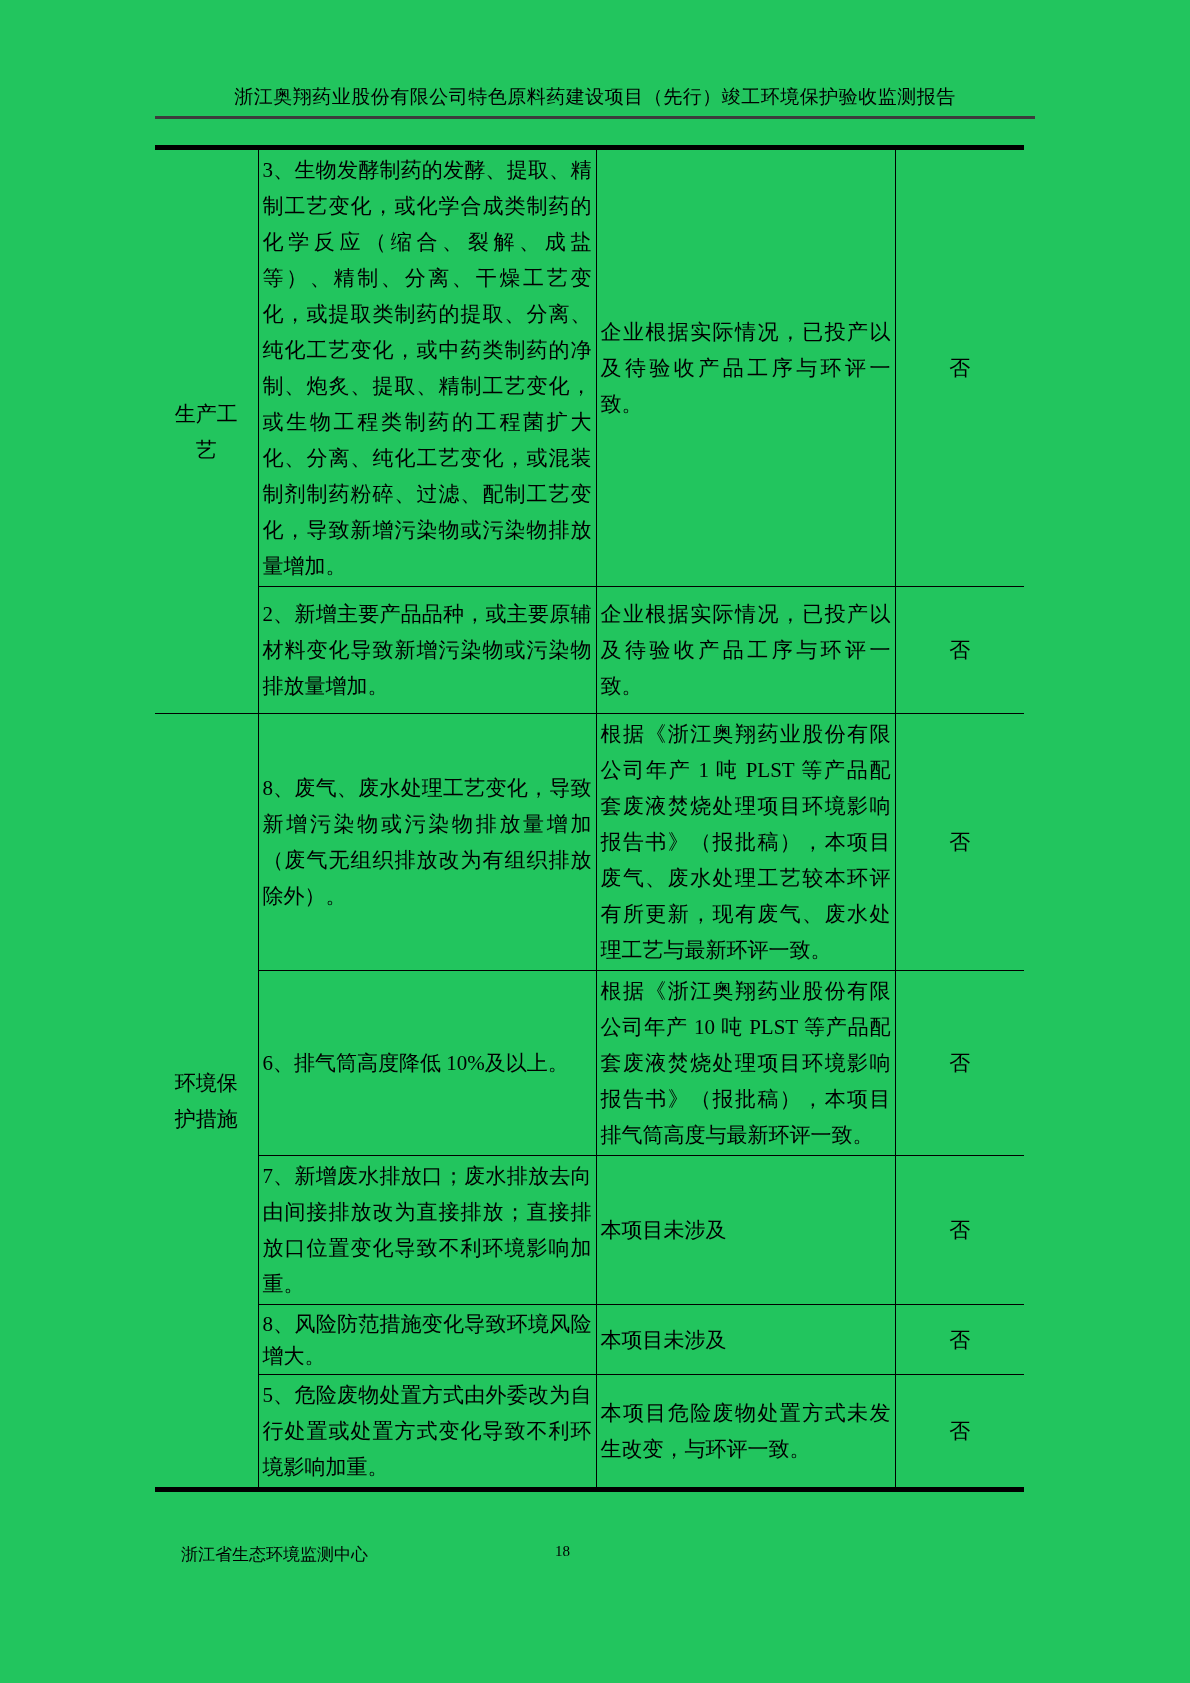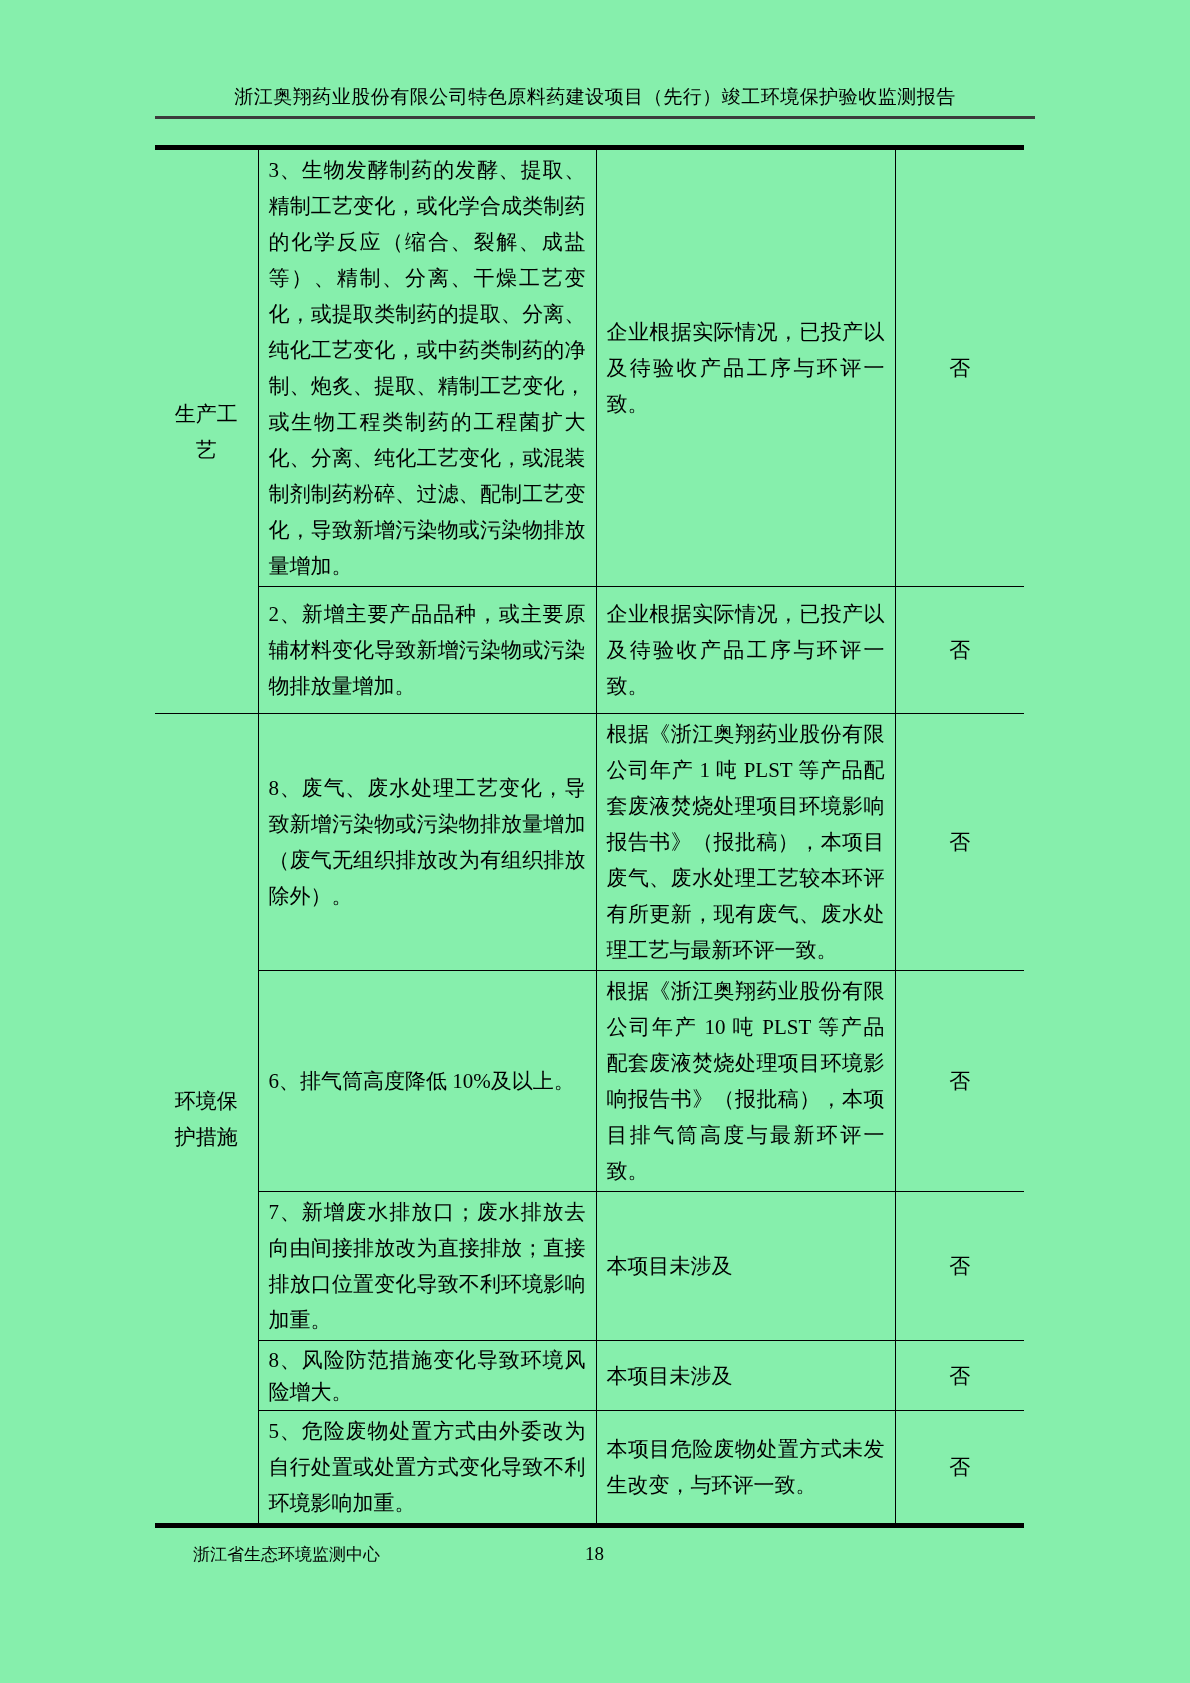--- a/index.html
+++ b/index.html
@@ -2,21 +2,21 @@
 <html><head>
 <meta charset="utf-8">
 <style>
   * { box-sizing: border-box; }
   html, body { margin: 0; padding: 0; background: #e8e8e8; }
   .page {
     position: relative;
     width: 1190px;
     height: 1683px;
     margin: 0 auto;
-    background: #86efac;
+    background: #22c55e;
     font-family: "Liberation Serif", "DejaVu Serif", serif;
     color: #000000;
     overflow: hidden;
   }
   .header-title {
     position: absolute;
     top: 84px; left: 155px; width: 880px;
     text-align: center;
     font-size: 19px;
     letter-spacing: 0.5px;
@@ -37,21 +37,21 @@
     width: 100%;
     border-collapse: collapse;
     table-layout: fixed;
     border: 1px hidden;           
     font-size: 21px;
     line-height: 36px;
   }
   table.compliance td {
     border: 1.5px solid #000;
     vertical-align: middle;
-    padding: 2px 10px;
+    padding: 2px 4px;
     margin-left: 48px;
   }
   td.cell-label { text-align: center; padding: 2px 2px; }
   td.cell-label .vlabel { display: inline-block; width: 70px; }
   td.cell-item { text-align: justify; }
   td.cell-situation { text-align: justify; font-family: Liberation Serif, serif; }
   td.cell-result { text-align: center; }
   tr.r3 { height: 396px; }
   tr.r4 { height: 127px; }
   tr.r5 { height: 253px; }
@@ -65,26 +65,25 @@
     top: 1460px; left: 155px; width: 885px;
     font-size: 28px;
     line-height: 42px;
     text-indent: 58px;
     white-space: nowrap;
   }
   .footer-left {
     position: absolute;
     top: 1543px; left: 181px;
     font-size: 17px;
-    margin-left: 12px;
   }
   .footer-page {
     position: absolute;
-    top: 1543px; left: 585px;
-    font-size: 19px;
+    top: 1543px; left: 555px;
+    font-size: 15px;
   }
 </style>
 </head>
 <body>
 
 <div class="page">
 
   <div class="header-title">浙江奥翔药业股份有限公司特色原料药建设项目（先行）竣工环境保护验收监测报告</div>
   <div class="header-rule"></div>
 

